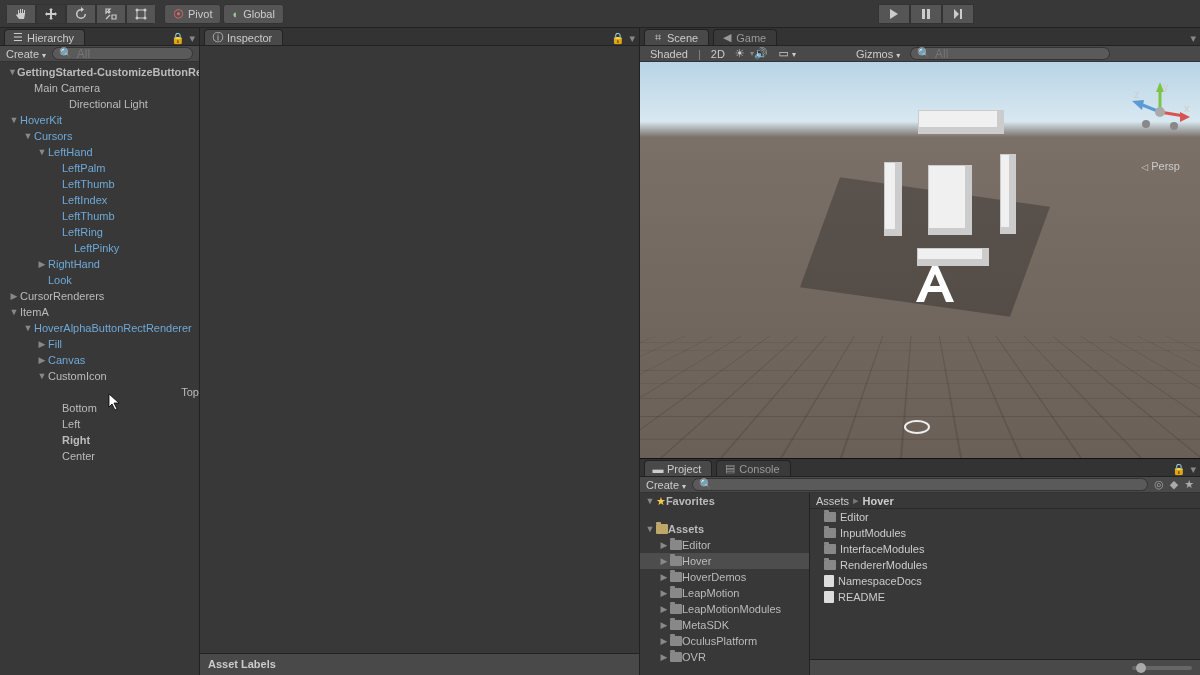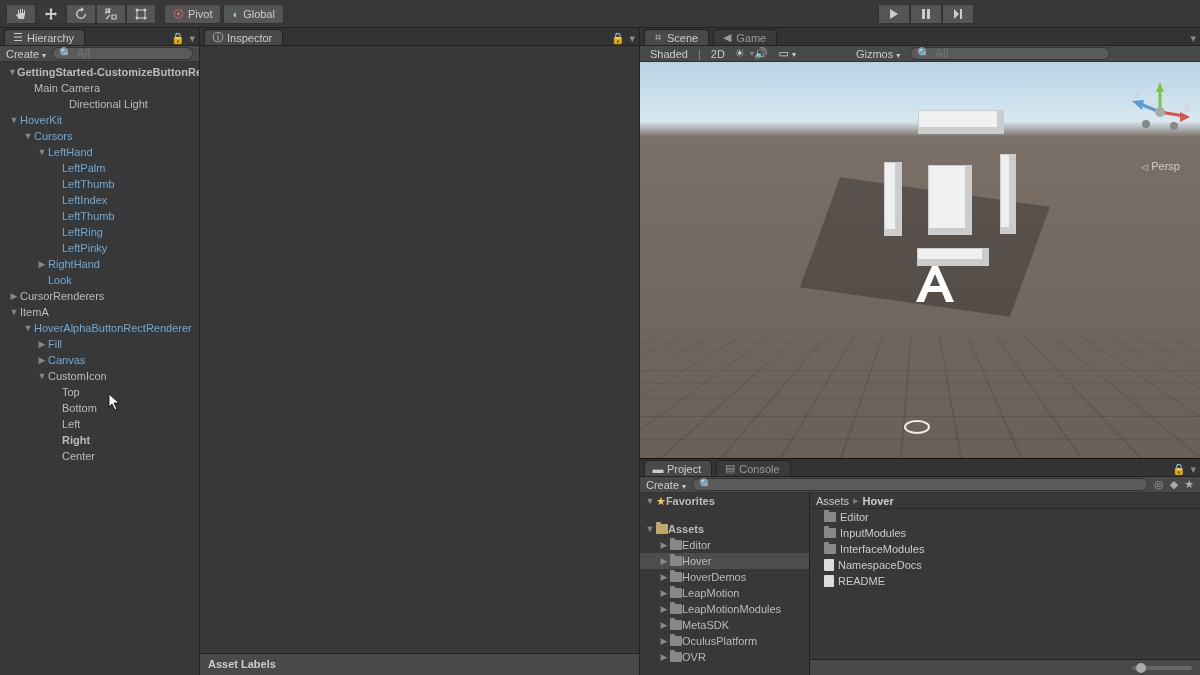--- a/index.html
+++ b/index.html
@@ -207,21 +207,21 @@
           <span class="link">LeftIndex</span>
         </div>
         <div class="tree-row" style="padding-left: 50px;">
           <span class="arrow"></span>
           <span class="link">LeftThumb</span>
         </div>
         <div class="tree-row" style="padding-left: 50px;">
           <span class="arrow"></span>
           <span class="link">LeftRing</span>
         </div>
-        <div class="tree-row" style="padding-left: 50px;">
+        <div class="tree-row" style="padding-left: 50px; gap: 12px;">
           <span class="arrow"></span>
           <span class="link">LeftPinky</span>
         </div>
         <div class="tree-row" style="padding-left: 36px;">
           <span class="arrow">▶</span>
           <span class="link">RightHand</span>
         </div>
         <div class="tree-row" style="padding-left: 36px;">
           <span class="arrow"></span>
           <span class="link">Look</span>
@@ -243,21 +243,21 @@
           <span class="link">Fill</span>
         </div>
         <div class="tree-row" style="padding-left: 36px;">
           <span class="arrow">▶</span>
           <span class="link">Canvas</span>
         </div>
         <div class="tree-row" style="padding-left: 36px;">
           <span class="arrow">▼</span>
           <span>CustomIcon</span>
         </div>
-        <div class="tree-row" style="padding-left: 50px;">
+        <div class="tree-row" style="padding-left: 50px; justify-content: flex-end;">
           <span class="arrow"></span>
           <span>Top</span>
         </div>
         <div class="tree-row" style="padding-left: 50px;">
           <span class="arrow"></span>
           <span>Bottom</span>
         </div>
         <div class="tree-row" style="padding-left: 50px;">
           <span class="arrow"></span>
           <span>Left</span>
@@ -443,20 +443,24 @@
               </div>
               <div class="asset-row">
                 <span class="folder-icon"></span>
                 <span>InputModules</span>
               </div>
               <div class="asset-row">
                 <span class="folder-icon"></span>
                 <span>InterfaceModules</span>
               </div>
               <div class="asset-row">
+                <span class="folder-icon"></span>
+                <span>RendererModules</span>
+              </div>
+              <div class="asset-row">
                 <span class="file-icon"></span>
                 <span>NamespaceDocs</span>
               </div>
               <div class="asset-row">
                 <span class="file-icon"></span>
                 <span>README</span>
               </div>
             </div>
           <div class="slider-bar">
             <div class="slider-track">

